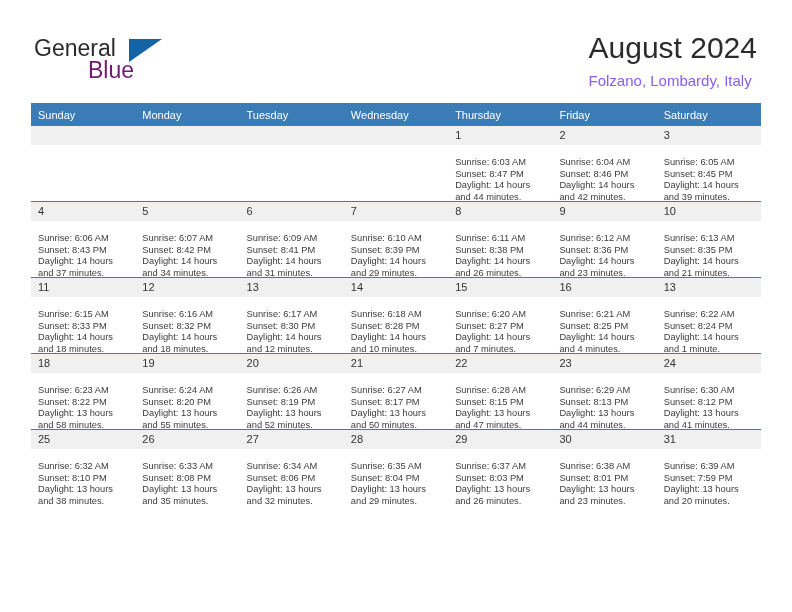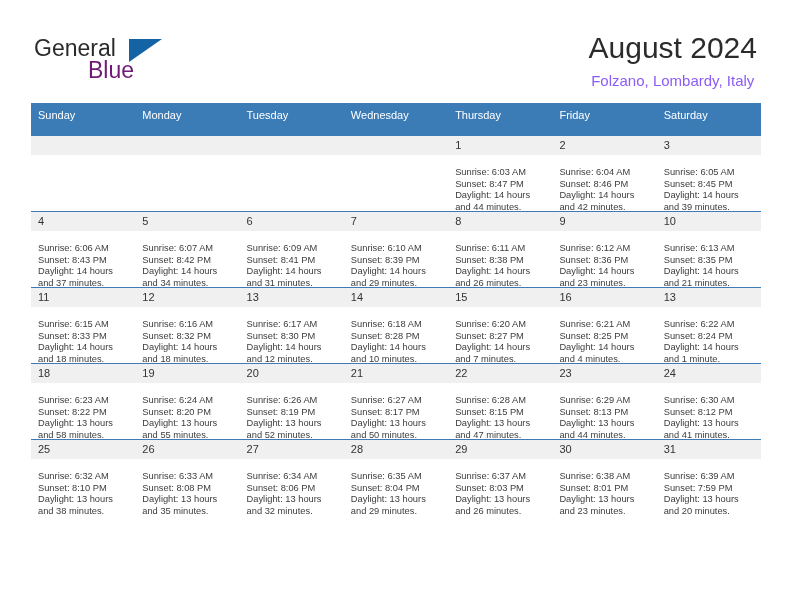--- a/index.html
+++ b/index.html
@@ -64,21 +64,21 @@
     width: 0;
     height: 0;
     border-left: 33px solid #1464a5;
     border-bottom: 23px solid transparent;
   }
 
   .title-block {
     position: absolute;
     right: 35px;
     top: 30px;
-    text-align: center;
+    text-align: left;
   }
   .cal-title {
     font-size: 30px;
     color: #2b2b2b;
     line-height: 36px;
     white-space: nowrap;
   }
   .cal-subtitle {
     margin-top: 6px;
     font-size: 15px;
@@ -95,21 +95,21 @@
     width: 730px;
     border-collapse: collapse;
     table-layout: fixed;
   }
   .calendar th {
     background: #3b7cb7;
     color: #ffffff;
     font-size: 11px;
     font-weight: normal;
     text-align: left;
-    padding: 5px 0 15px 7px;
+    padding: 5px 0 5px 7px;
     height: 13px;
     border: none;
   }
   .calendar td {
     width: 104.28px;
     vertical-align: top;
     padding: 0;
     border: none;
     border-top: 1px solid #3b7cb7;
     background: #ffffff;

